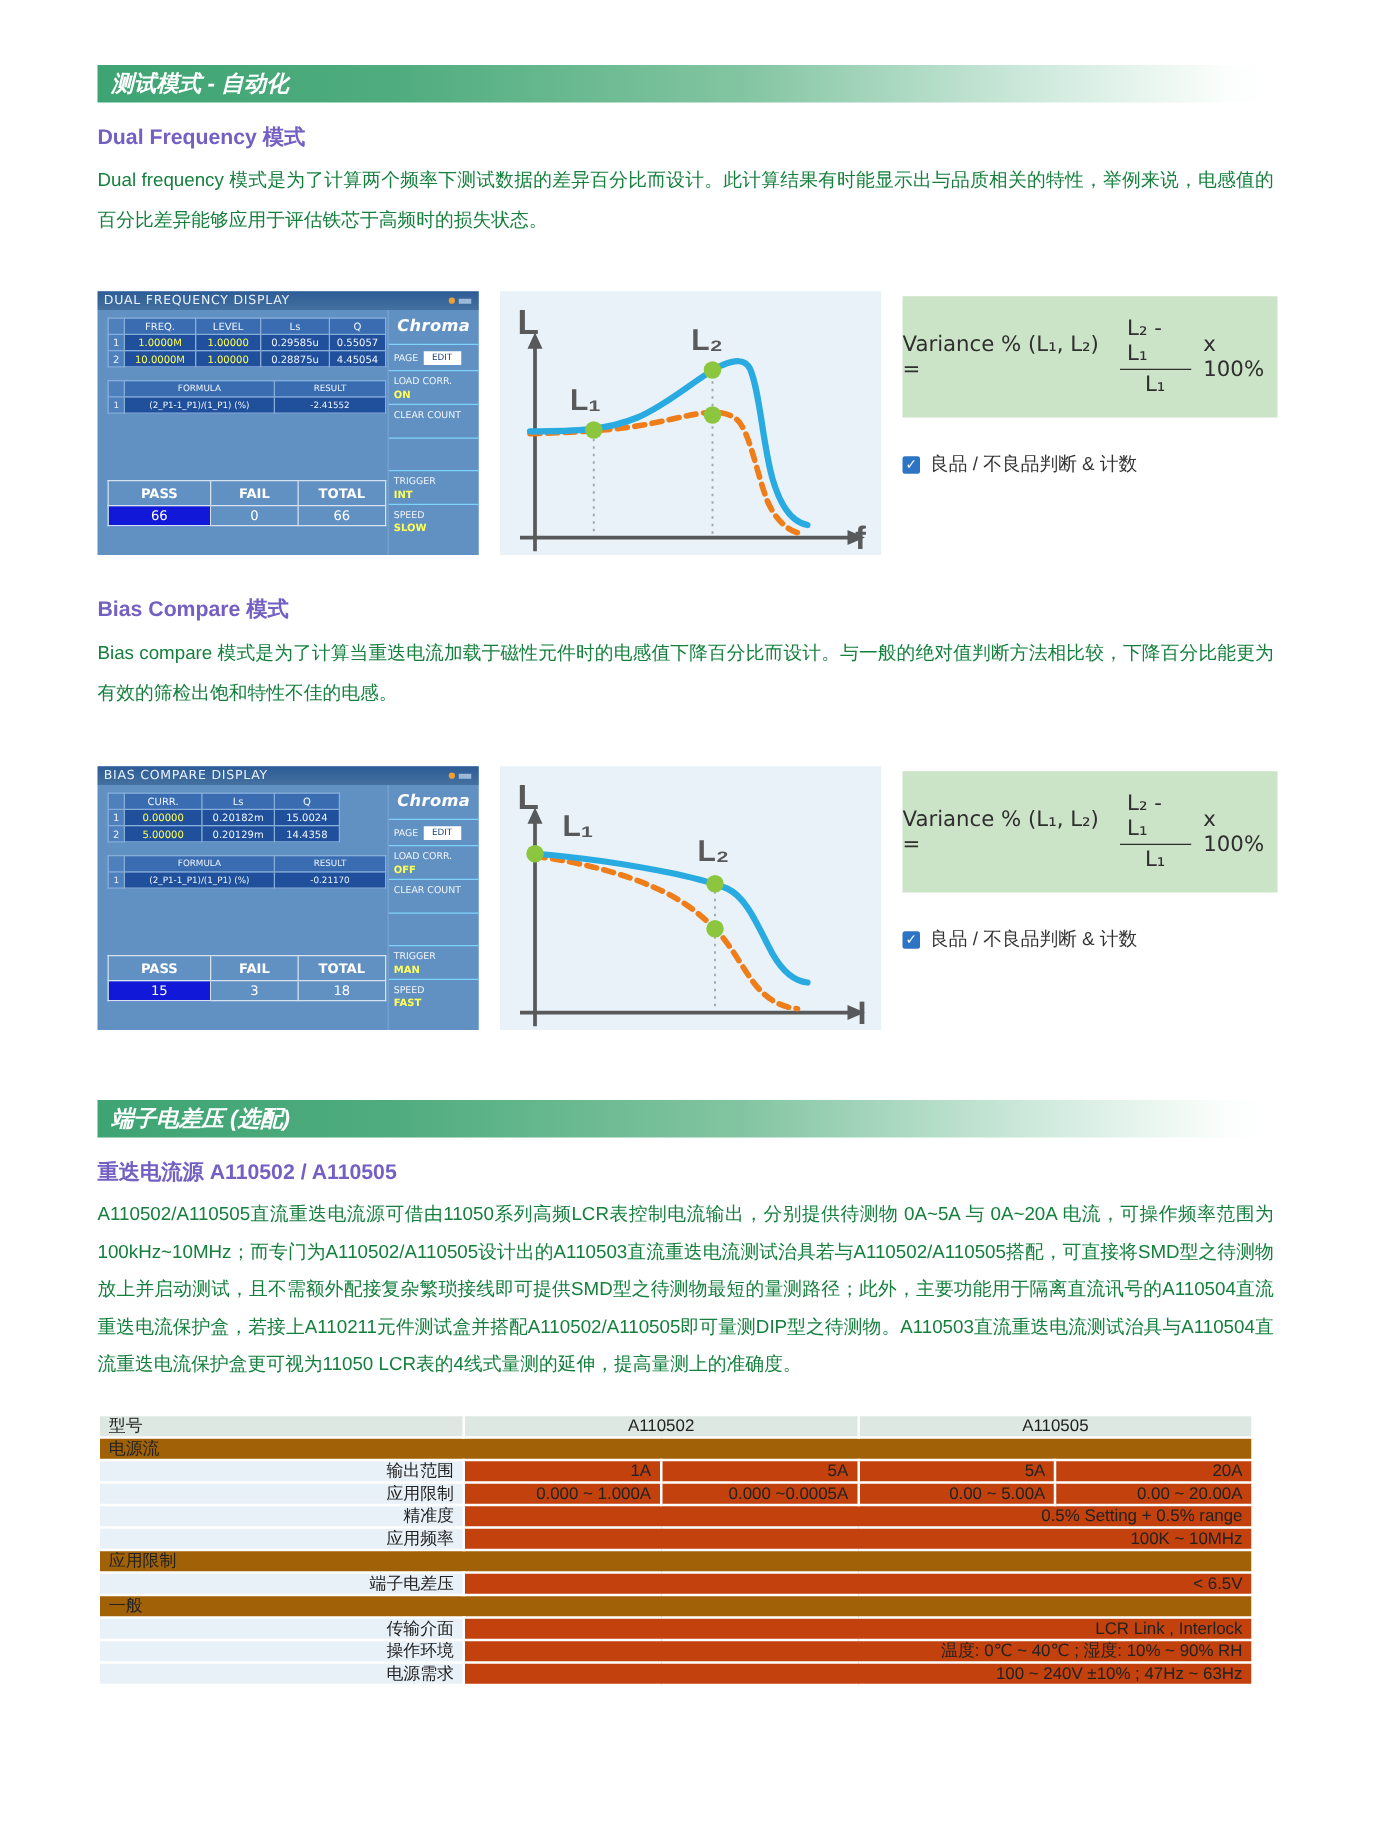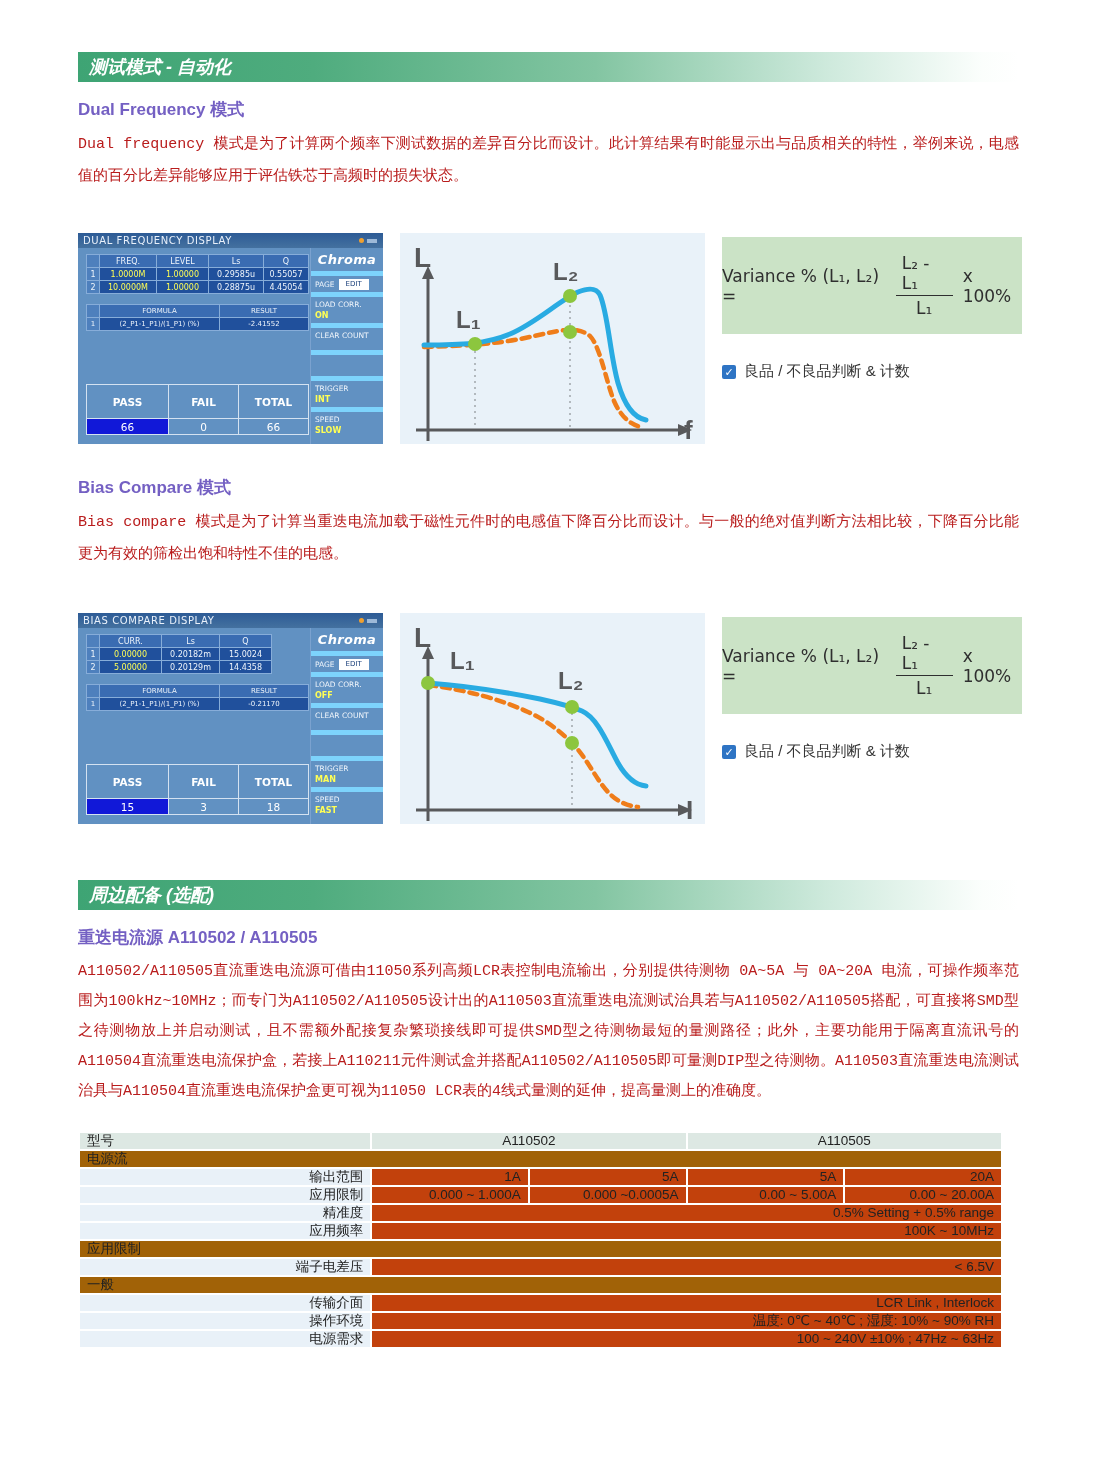--- a/index.html
+++ b/index.html
@@ -19,21 +19,21 @@
   }
   .banner1 { margin-top: 52px; }
   .banner2 { margin-top: 56px; }
 
   h2.purple {
     color: #7460c3; font-size: 17px; font-weight: 600;
     margin-top: 16px; margin-bottom: 8px;
   }
   p.body {
     font-size: 15px; line-height: 32px; text-align: justify;
-    color: #b91c1c; width: 941px; font-family: Liberation Mono, monospace;
+    color: #15803d; width: 941px;
   }
 
   .figrow { display: flex; margin-top: 40px; }
   .figrow .gap { width: 17px; flex: none; }
 
   
   .lcd {
     width: 305px; height: 211px; flex: none; background: #6191c2;
     overflow: hidden; position: relative;
     font-family: "DejaVu Sans", sans-serif;
@@ -52,25 +52,25 @@
   .lcd-table { border-collapse: collapse; font-size: 8px; color: #eef4fb; }
   .lcd-table th, .lcd-table td { border: 1px solid #87add9; height: 13px; padding: 0 2px; text-align: center; font-weight: normal; white-space: nowrap; }
   .lcd-table th { background: #3a6cb2; }
   .lcd-table td { background: #20509c; }
   .lcd-table td.idx, .lcd-table th.idx { background: #4e80bd; width: 13px; }
   .lcd-table td.yel { color: #ffff55; }
   .t-meas { margin-top: 6px; }
   .t-form { margin-top: 10px; font-size: 7px; }
   .t-count { margin-top: 53px; border-collapse: collapse; color: #ffffff; }
   .t-count th, .t-count td { border: 1px solid #d4e2f1; text-align: center; font-size: 10.5px; }
-  .t-count th { height: 34px; font-weight: bold; }
+  .t-count th { height: 20px; font-weight: bold; }
   .t-count td { height: 16px; }
   .t-count td.hl { background: #1118d8; }
   .lcd-side { flex: 1; border-left: 1px solid #7ba2cf; display: flex; flex-direction: column; font-size: 7.5px; color: #f0f5fb; }
-  .side-sec { border-bottom: 5px solid #7dd3fc; padding: 3px 4px; }
+  .side-sec { border-bottom: 1px solid #7dd3fc; padding: 3px 4px; }
   .side-logo { height: 28px; display: flex; align-items: center; justify-content: center; font-size: 13px; font-weight: bold; font-style: italic; color: #ffffff; letter-spacing: .3px; }
   .side-page { height: 21px; display: flex; align-items: center; gap: 4px; }
   .editbox { background: #ffffff; color: #1a3f7a; padding: 1px 7px 2px; font-size: 7px; }
   .sk { min-height: 27px; }
   .sk .v { color: #ffff55; font-weight: bold; margin-top: 2px; font-size: 8px; }
   .sk.last { border-bottom: none; }
   .spacer-sec { min-height: 26px; }
 
   
   .chartbox { width: 305px; height: 211px; flex: none; background: #e9f2f9; }
@@ -371,21 +371,21 @@
           <span>x 100%</span>
         </div>
         <div class="noteline">
           <span class="chk">✓</span>
           <span>良品 / 不良品判断 &amp; 计数</span>
         </div>
       </div>
     </div>
 
     <div class="banner banner2">
-      <span>周边配备 (选配)</span>
+      <span>端子电差压 (选配)</span>
     </div>
 
     <h2 class="purple">重迭电流源 A110502 / A110505</h2>
     <p class="body" style="line-height:30px">A110502/A110505直流重迭电流源可借由11050系列高频LCR表控制电流输出，分别提供待测物 0A~5A 与 0A~20A 电流，可操作频率范围为100kHz~10MHz；而专门为A110502/A110505设计出的A110503直流重迭电流测试治具若与A110502/A110505搭配，可直接将SMD型之待测物放上并启动测试，且不需额外配接复杂繁琐接线即可提供SMD型之待测物最短的量测路径；此外，主要功能用于隔离直流讯号的A110504直流重迭电流保护盒，若接上A110211元件测试盒并搭配A110502/A110505即可量测DIP型之待测物。A110503直流重迭电流测试治具与A110504直流重迭电流保护盒更可视为11050 LCR表的4线式量测的延伸，提高量测上的准确度。</p>
 
     <table class="spec">
       <colgroup>
           <col style="width:293px">
           <col style="width:158px">
           <col style="width:158px">

